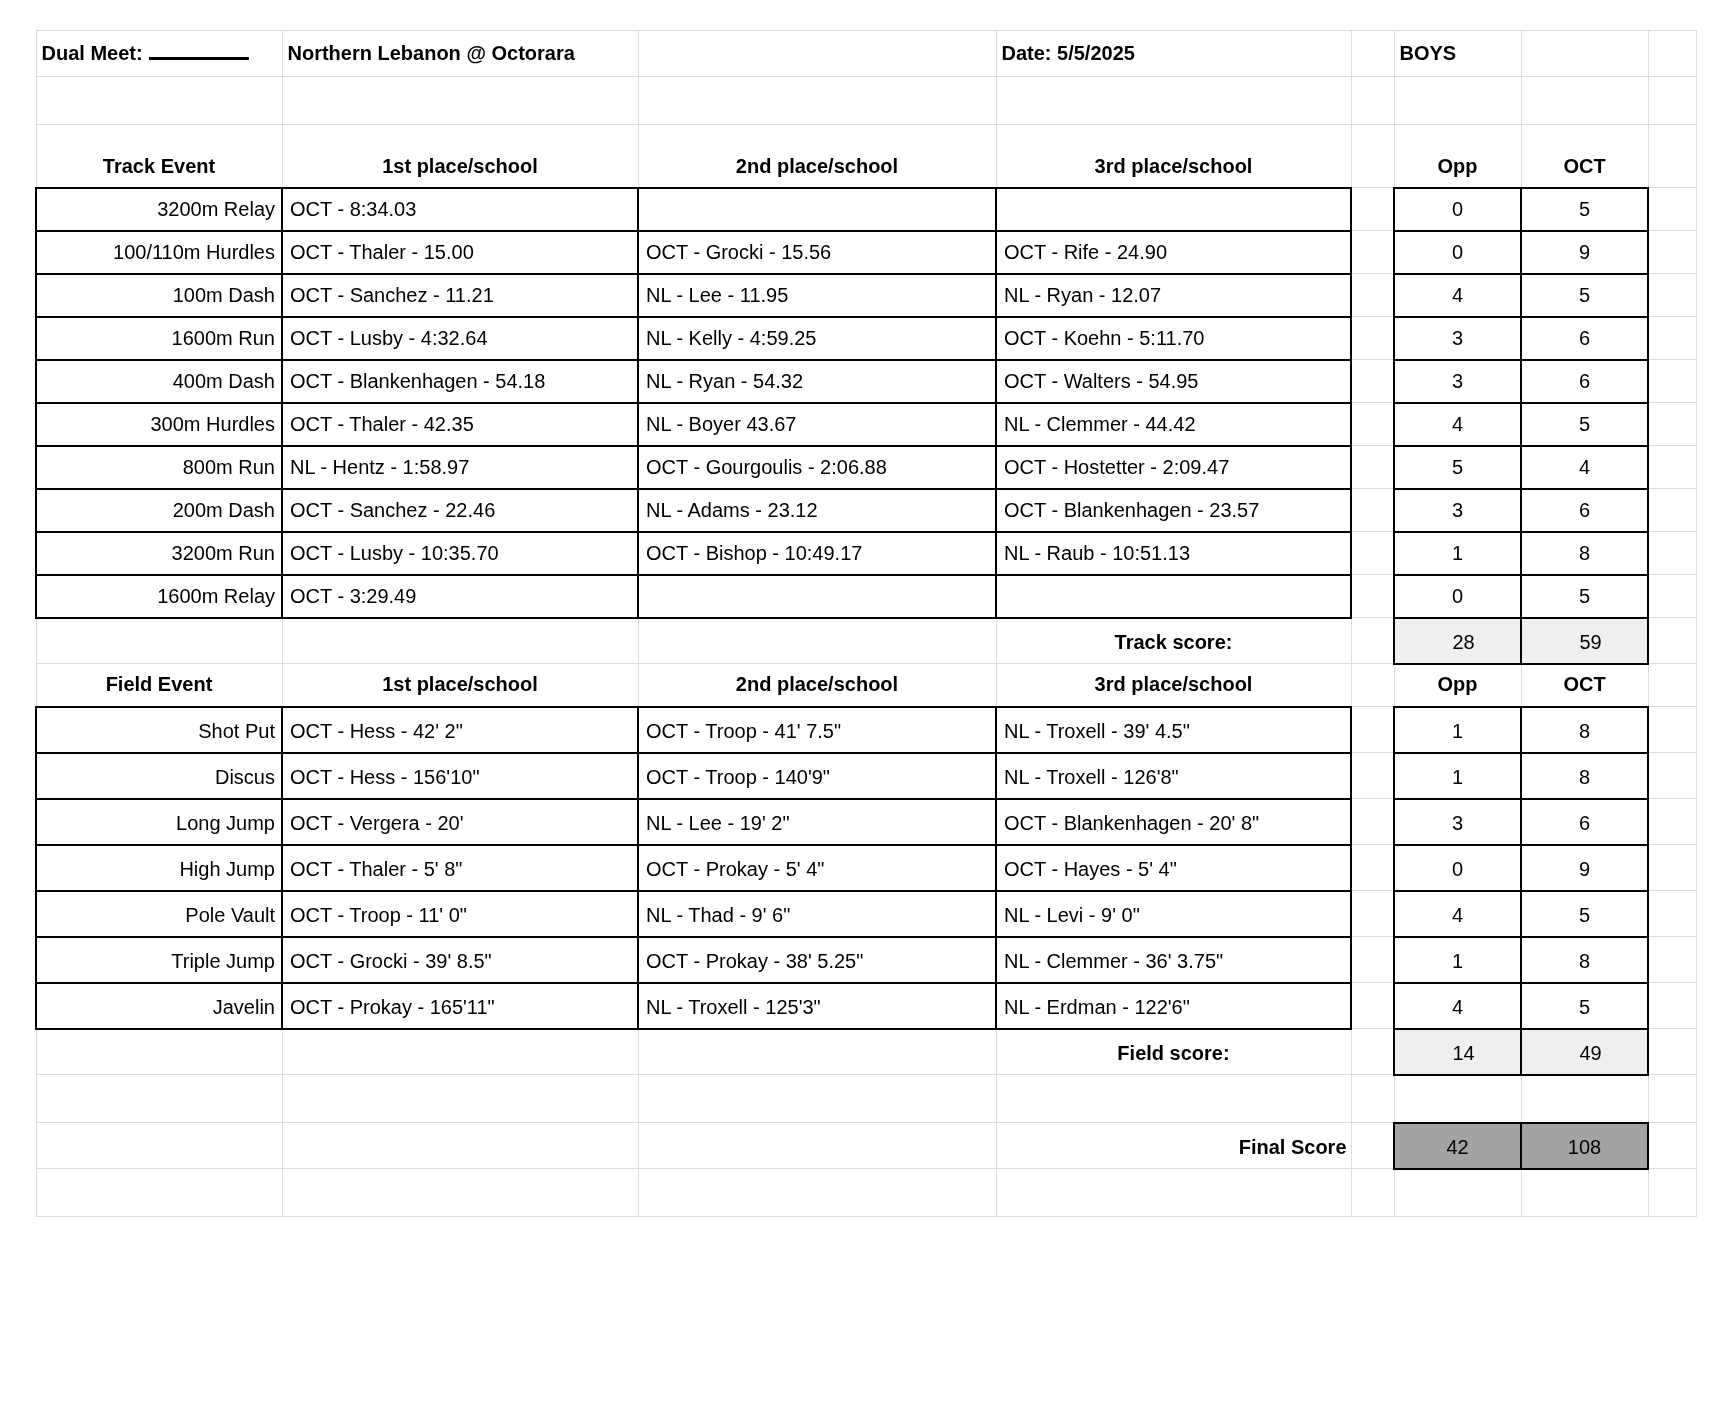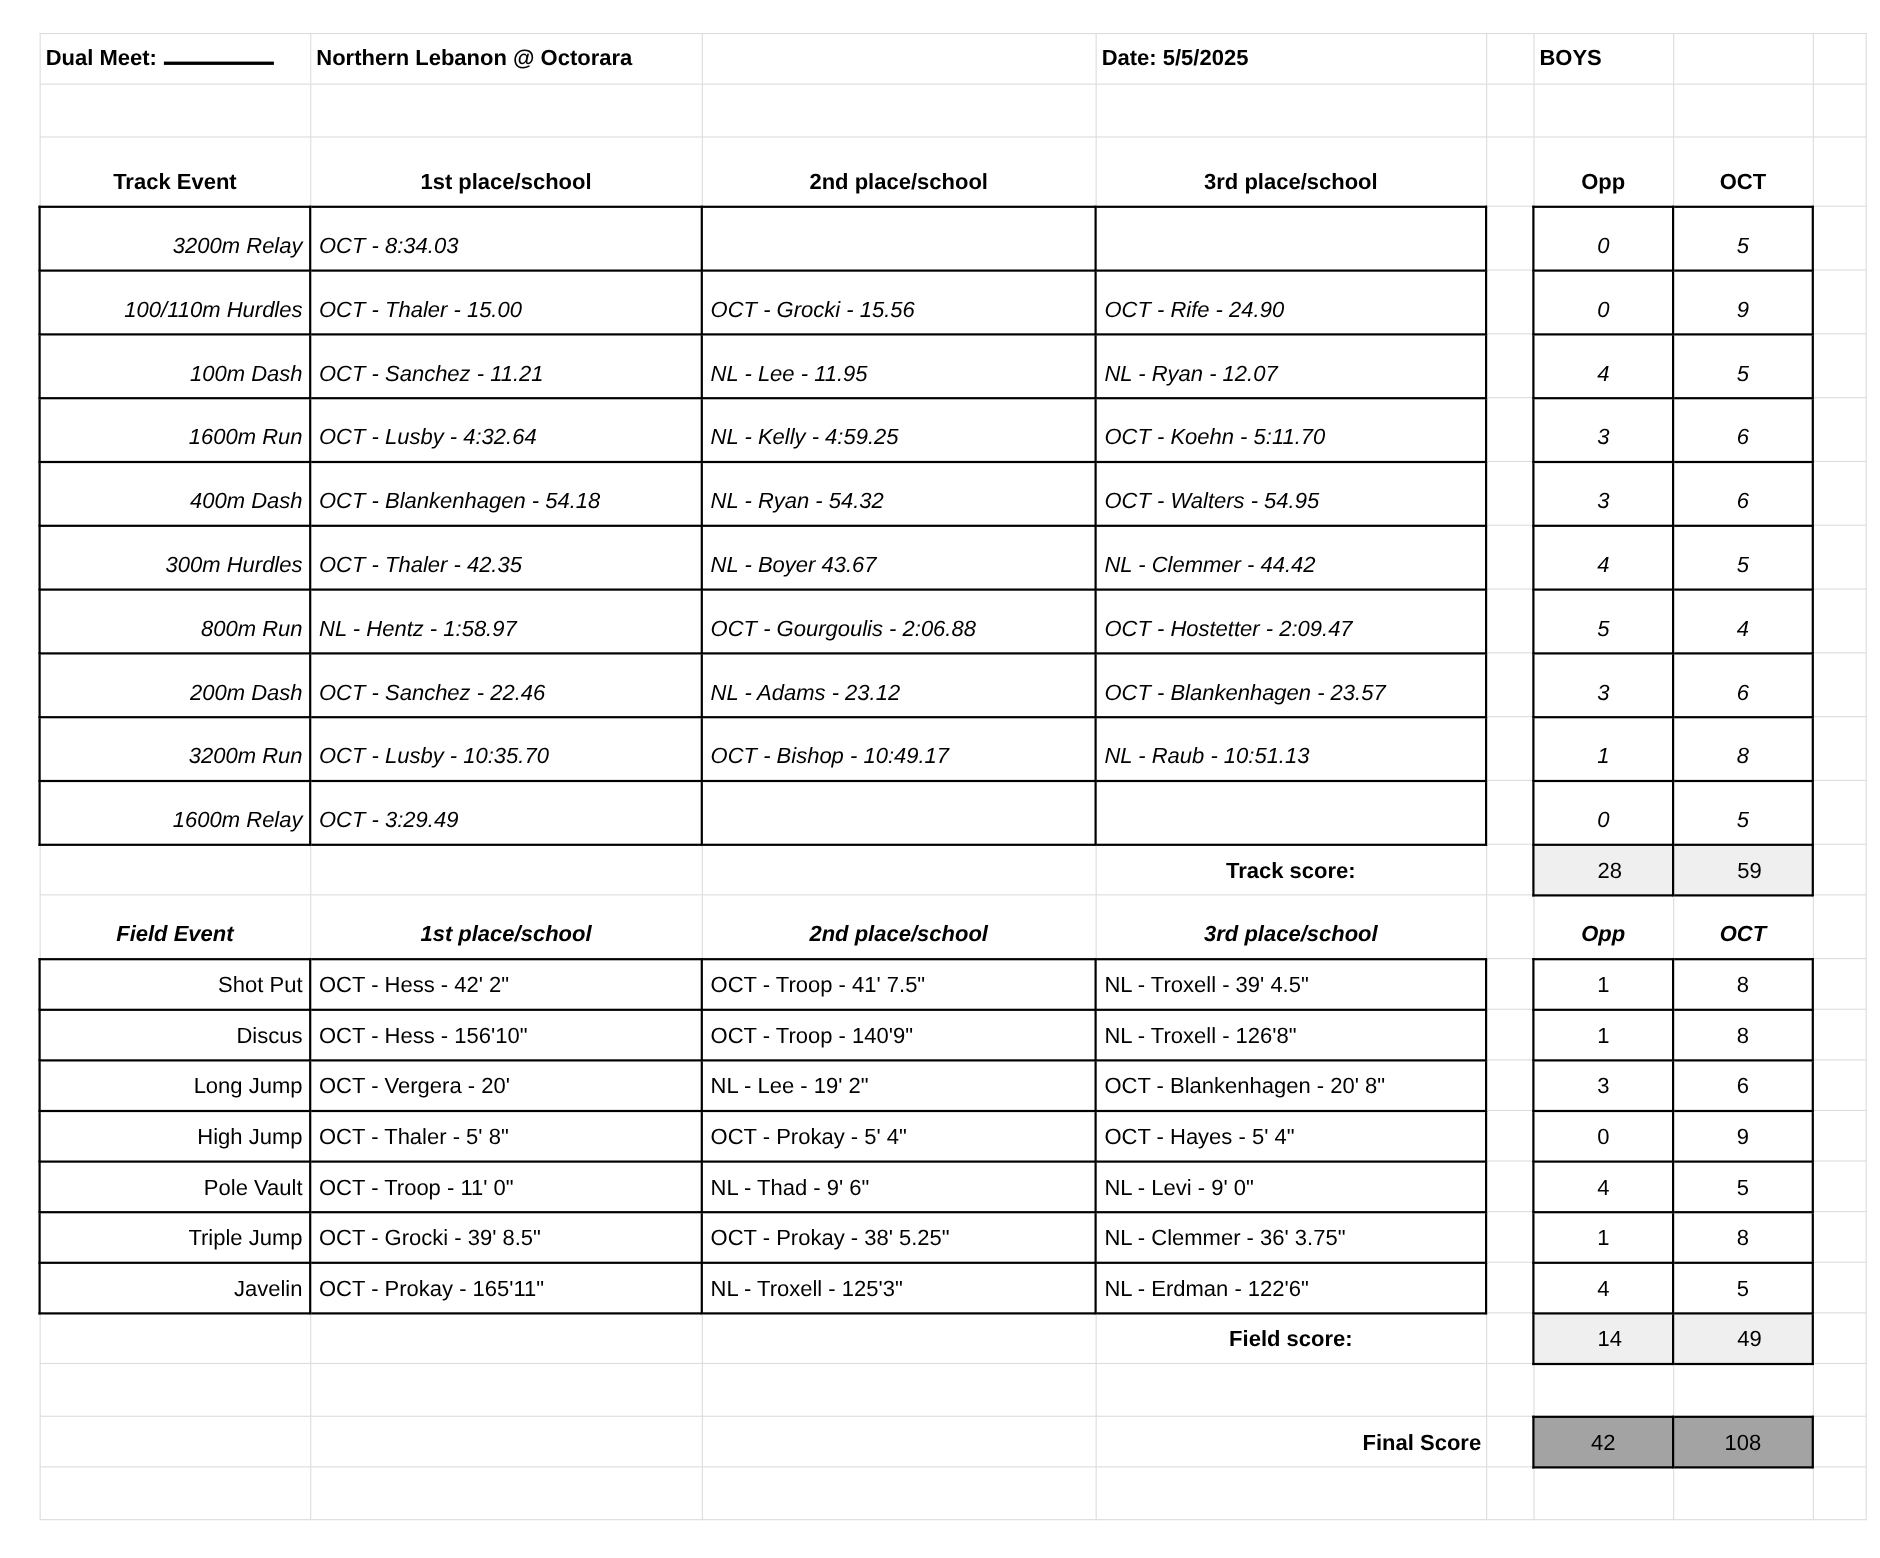--- a/index.html
+++ b/index.html
@@ -2,21 +2,21 @@
 <html><head>
 <meta charset="utf-8">
 <style>
   html,body{margin:0;padding:0;background:#ffffff;}
   body{width:1709px;height:1416px;position:relative;font-family:"Liberation Sans",sans-serif;color:#000;}
   .sheet{position:absolute;left:35px;top:30px;}
   table{border-collapse:collapse;table-layout:fixed;}
   td{border:1px solid #dcdcdc;font-size:20px;white-space:nowrap;overflow:visible;
      vertical-align:bottom;padding:0 0 9px 0;box-sizing:border-box;}
   
-  tr.rh47{height:46px;} tr.rh48{height:48px;} tr.rh53{height:58px;font-style:italic;} tr.rh63{height:63px;}
+  tr.rh47{height:46px;} tr.rh48{height:48px;} tr.rh53{height:43px;} tr.rh63{height:63px;}
   
   .bk{border:2px solid #000;}
   
   .ev{text-align:right;padding-right:6px;}
   .pl{text-align:left;padding-left:7px;}
   .sc{text-align:center;}
   .hd{font-weight:bold;text-align:center;}
   .topleft{font-weight:bold;text-align:left;padding-left:5px;vertical-align:middle;padding-bottom:0;}
   .scorelab{font-weight:bold;text-align:center;}
   .finallab{font-weight:bold;text-align:right;padding-right:4px;}

